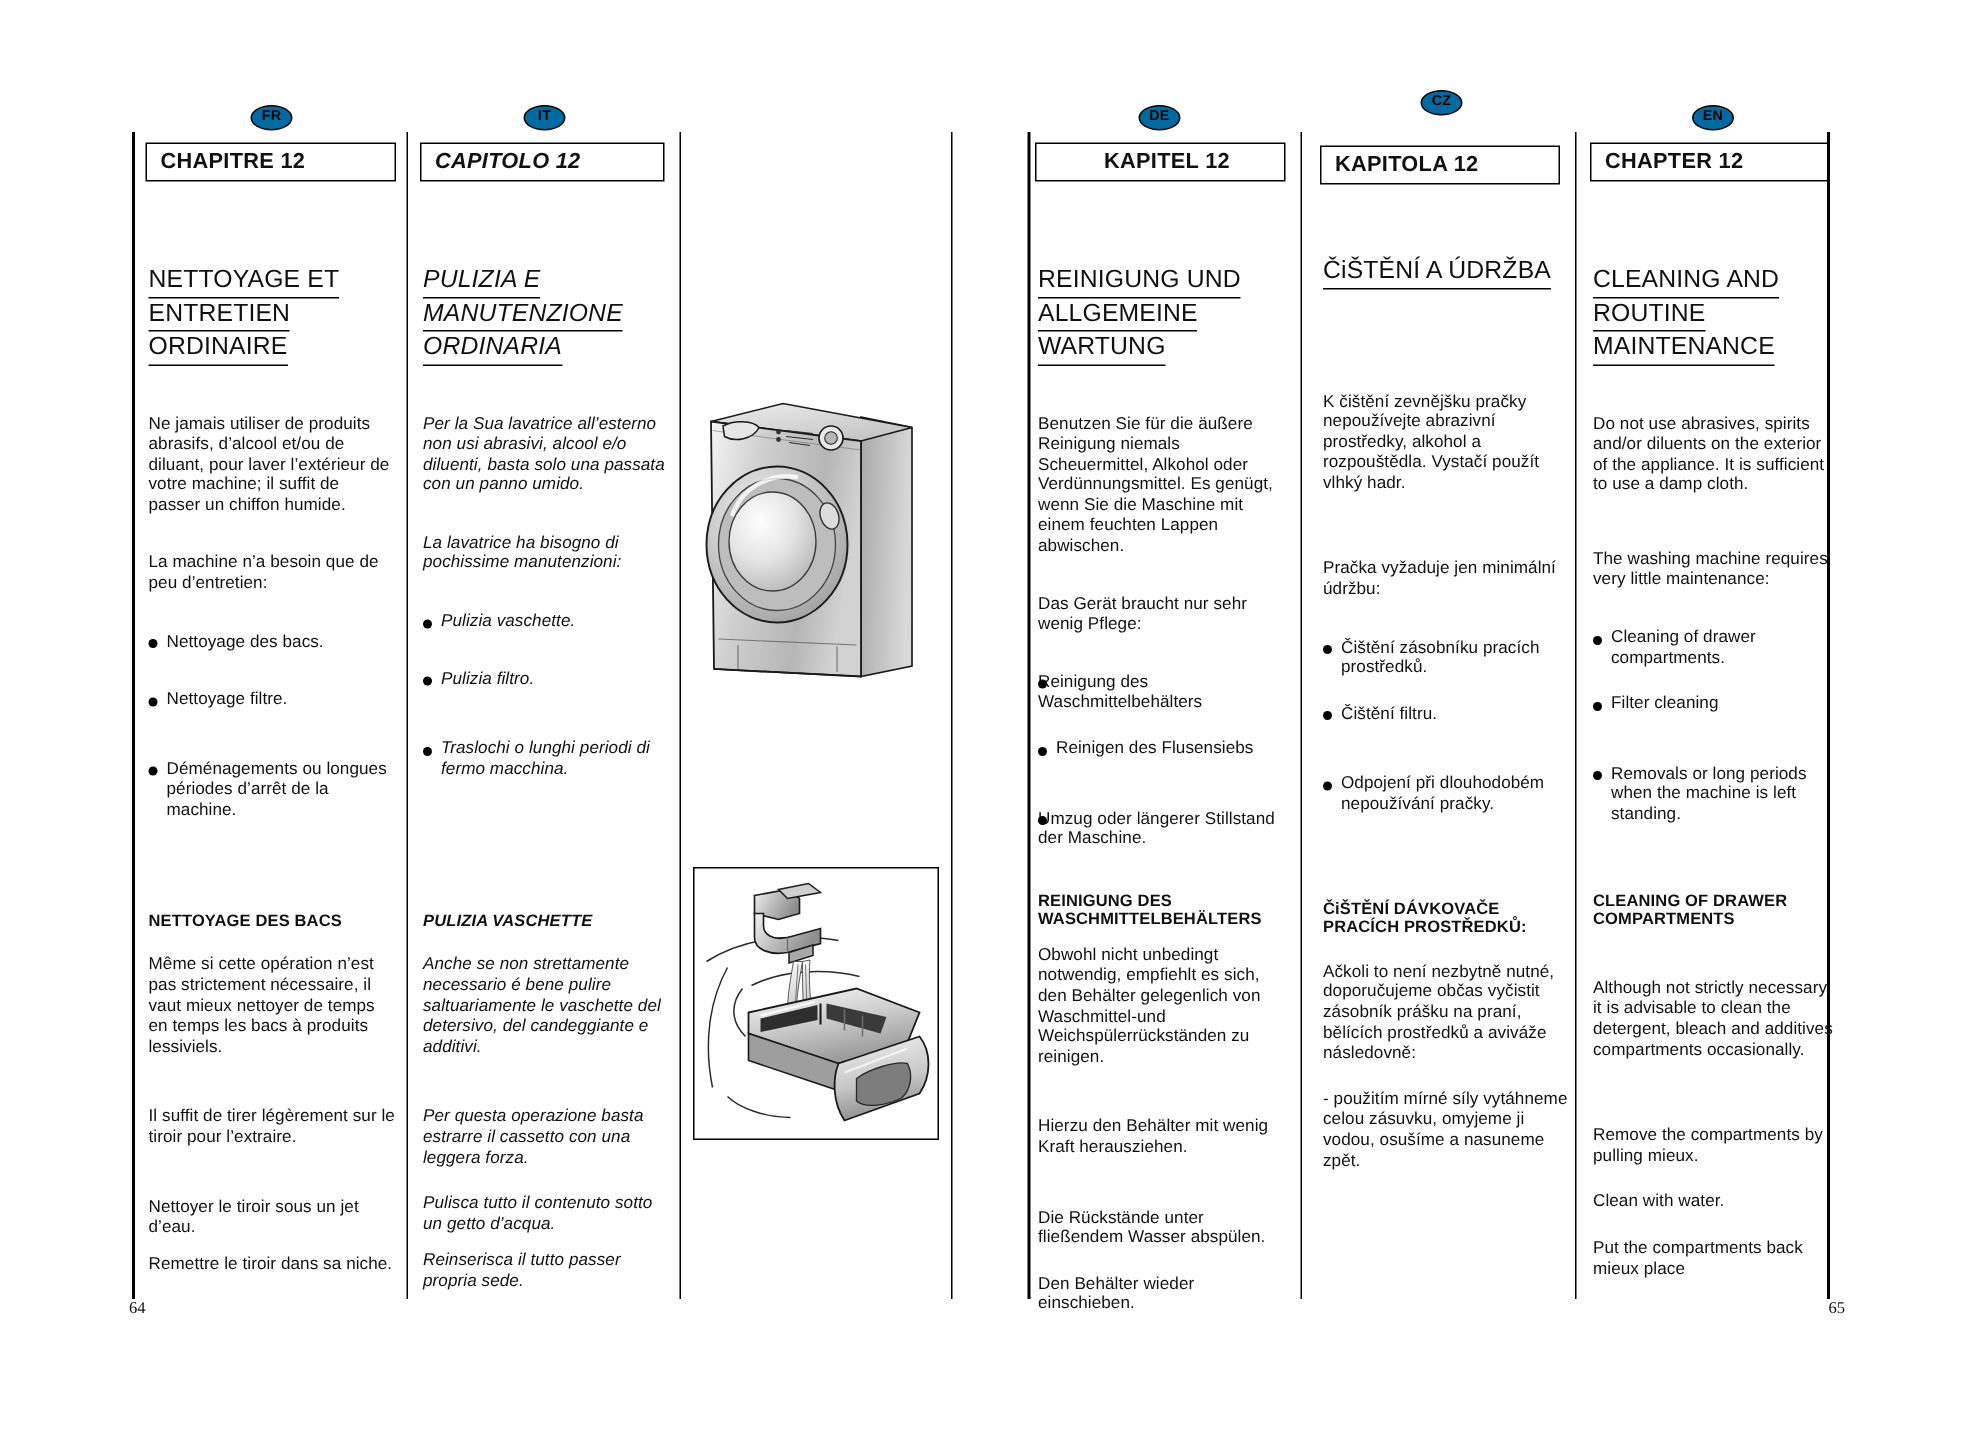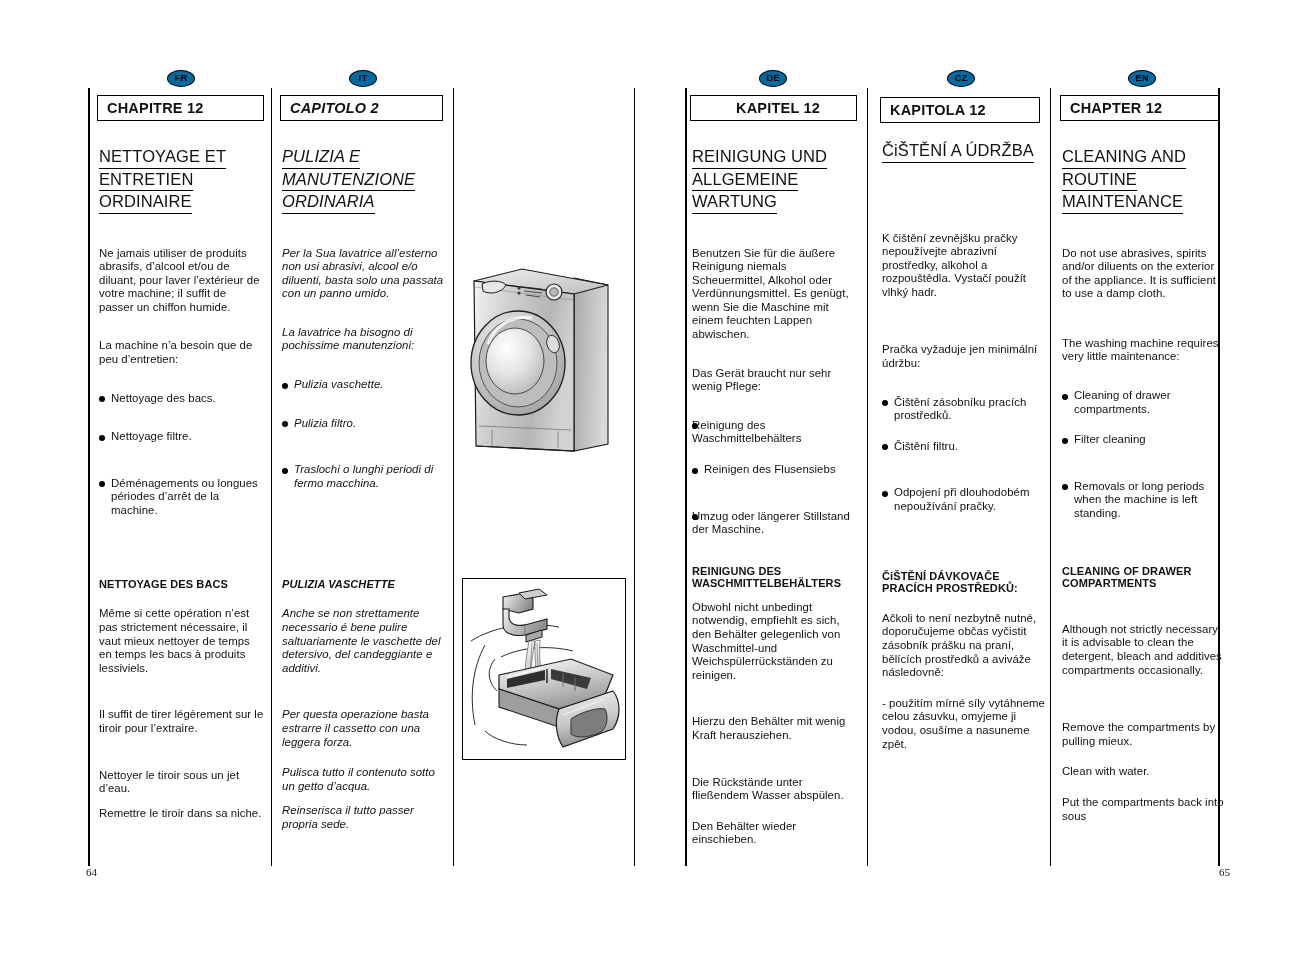--- a/index.html
+++ b/index.html
@@ -34,21 +34,21 @@
     height:26px;
     box-sizing:border-box;
     display:flex;align-items:center;
     padding-left:9px;
     font-size:14.5px;font-weight:bold;
     letter-spacing:.2px;
   }
   .chapbox.ital{font-style:italic;}
 
   
-  .col{position:absolute;}
+  .col{position:absolute;margin-top:30px;}
   .title{
     font-size:16.5px;
     line-height:21.5px;
     font-weight:400;
     letter-spacing:.1px;
     margin:0;
   }
   .title span{
     display:inline-block;
     border-bottom:1.3px solid #000;
@@ -112,28 +112,28 @@
   <div class="vrule" style="left:634px;top:88px;height:778px;"></div>
 
   <div class="vrule thick" style="left:685px;top:88px;height:778px;"></div>
   <div class="vrule" style="left:867px;top:88px;height:778px;"></div>
   <div class="vrule" style="left:1050px;top:88px;height:778px;"></div>
   <div class="vrule thick" style="left:1218px;top:88px;height:778px;"></div>
 
   <div class="badge" style="left:167px;top:70px;"><span>FR</span></div>
   <div class="badge" style="left:349px;top:70px;"><span>IT</span></div>
   <div class="badge" style="left:759px;top:70px;"><span>DE</span></div>
-  <div class="badge" style="left:947px;top:70px;"><span>CZ</span></div>
+  <div class="badge" style="left:947px;top:60px;"><span>CZ</span></div>
   <div class="badge" style="left:1128px;top:70px;"><span>EN</span></div>
 
   <div class="chapbox" style="left:97px;top:95px;width:167px;">
     <span>CHAPITRE 12</span>
   </div>
   <div class="chapbox ital" style="left:280px;top:95px;width:163px;">
-    <span>CAPITOLO 2</span>
+    <span>CAPITOLO 12</span>
   </div>
   <div class="chapbox" style="left:690px;top:95px;width:167px;justify-content:center;">
     <span>KAPITEL 12</span>
   </div>
   <div class="chapbox" style="left:880px;top:97px;width:160px;">
     <span>KAPITOLA 12</span>
   </div>
   <div class="chapbox" style="left:1060px;top:95px;width:159px;">
     <span>CHAPTER 12</span>
   </div>
@@ -427,20 +427,20 @@
 COMPARTMENTS</div>
     <div class="body">
       <div class="gap-xl"></div>
       <p>Although not strictly necessary, it is advisable to clean the detergent, bleach and additives compartments occasionally.</p>
       <div class="gap-xl"></div>
       <div class="gap-s"></div>
       <p>Remove the compartments by pulling mieux.</p>
       <div class="gap-m"></div>
       <p>Clean with water.</p>
       <div class="gap-m"></div>
-      <p>Put the compartments back into sous</p>
+      <p>Put the compartments back mieux place</p>
     </div>
   </div>
 
   <div class="pagenum" style="left:86px;top:866px;">64</div>
   <div class="pagenum" style="left:1219px;top:866px;">65</div>
 
 </div>
 
 </body></html>

